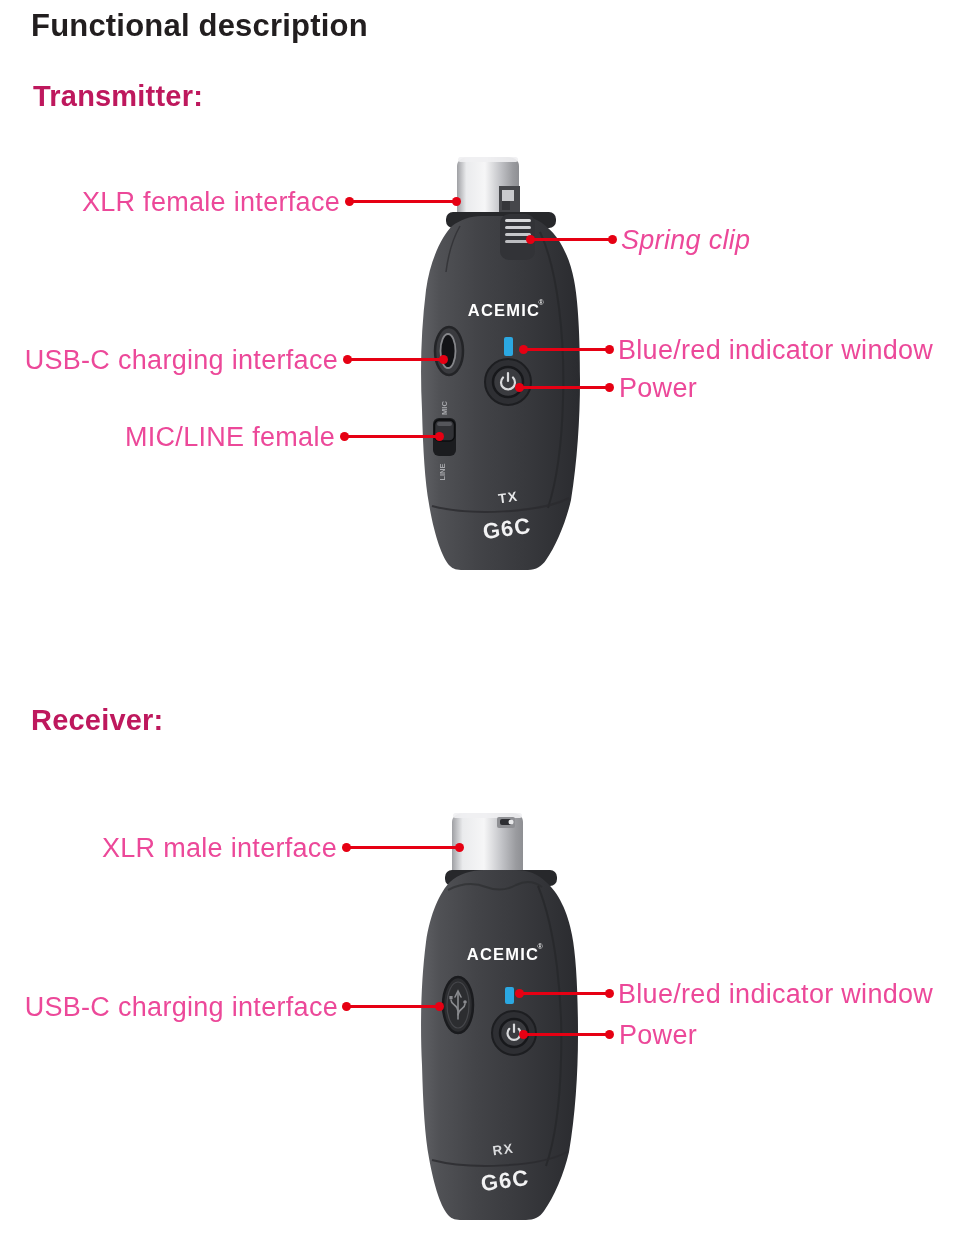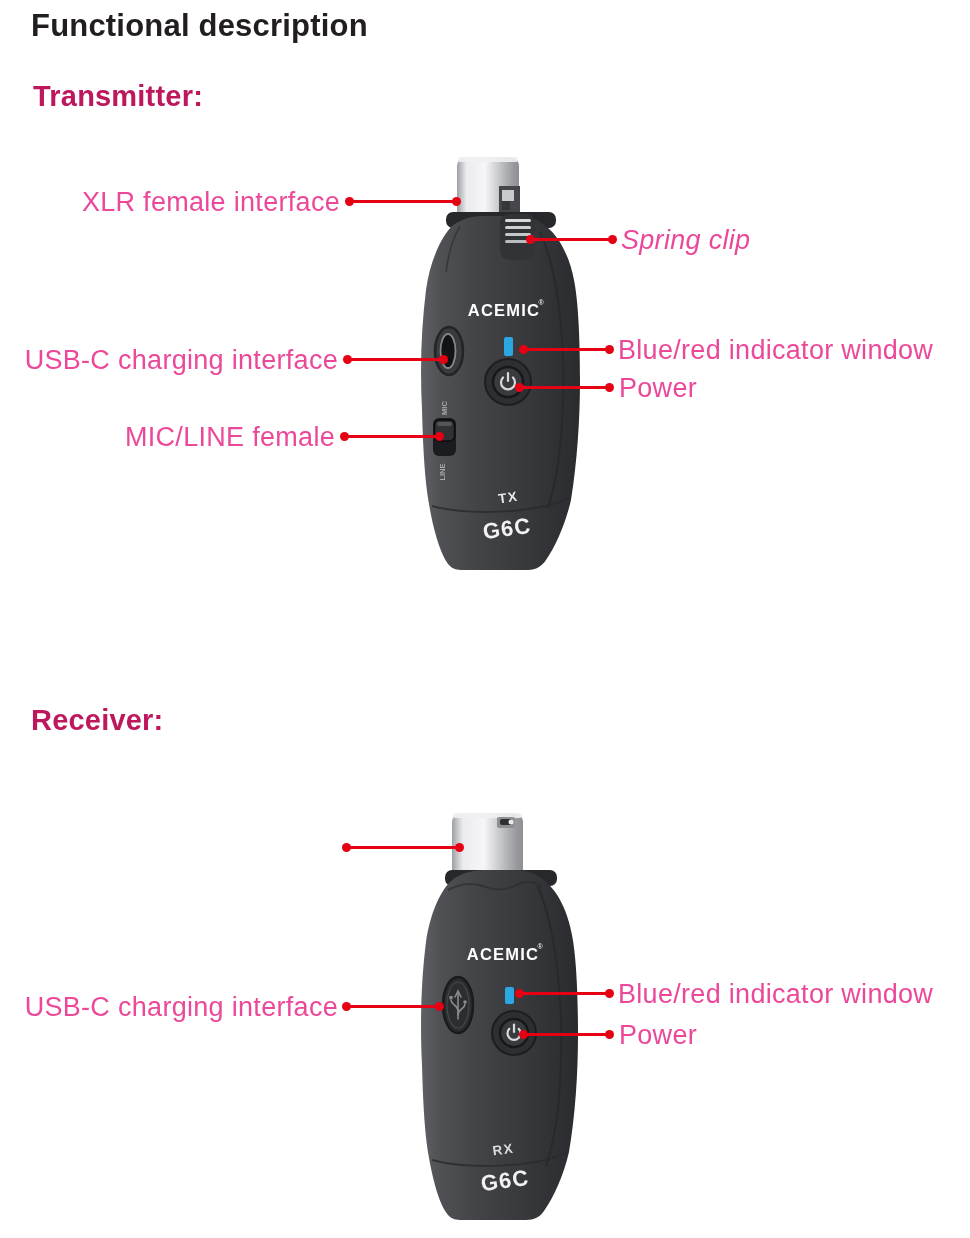--- a/index.html
+++ b/index.html
@@ -199,20 +199,21 @@
 
   <div class="callout-label" style="left:618px;top:337px;">Blue/red indicator window</div>
   <div class="callout-line" style="left:523px;top:348px;width:87px;"></div>
 
   <div class="callout-label" style="left:619px;top:375px;">Power</div>
   <div class="callout-line" style="left:519px;top:386px;width:91px;"></div>
 
   <div class="callout-label left" style="right:635px;top:424px;">MIC/LINE female</div>
   <div class="callout-line" style="left:344px;top:435px;width:96px;"></div>
 
+  <div class="callout-label left" style="right:633px;top:835px;">XLR male interface</div>
   <div class="callout-line" style="left:346px;top:846px;width:114px;"></div>
 
   <div class="callout-label left" style="right:632px;top:994px;">USB-C charging interface</div>
   <div class="callout-line" style="left:346px;top:1005px;width:94px;"></div>
 
   <div class="callout-label" style="left:618px;top:981px;">Blue/red indicator window</div>
   <div class="callout-line" style="left:519px;top:992px;width:91px;"></div>
 
   <div class="callout-label" style="left:619px;top:1022px;">Power</div>
   <div class="callout-line" style="left:523px;top:1033px;width:87px;"></div>

